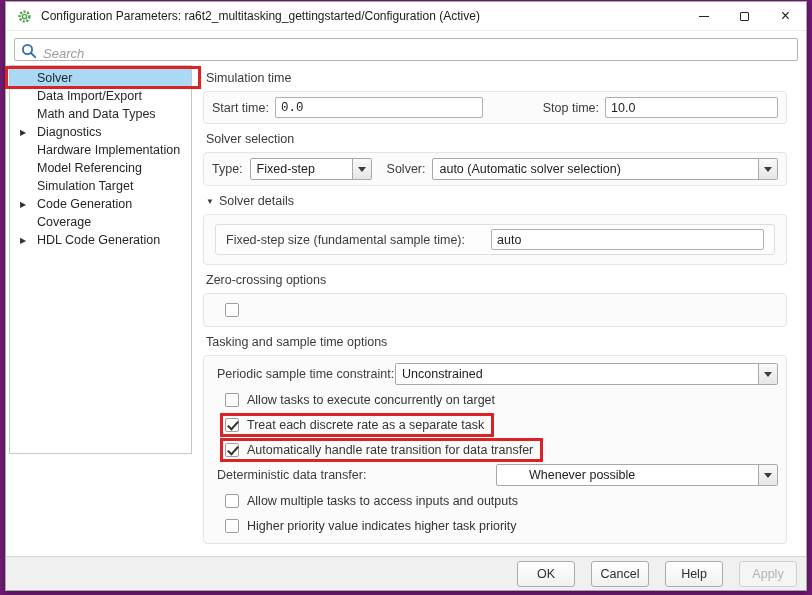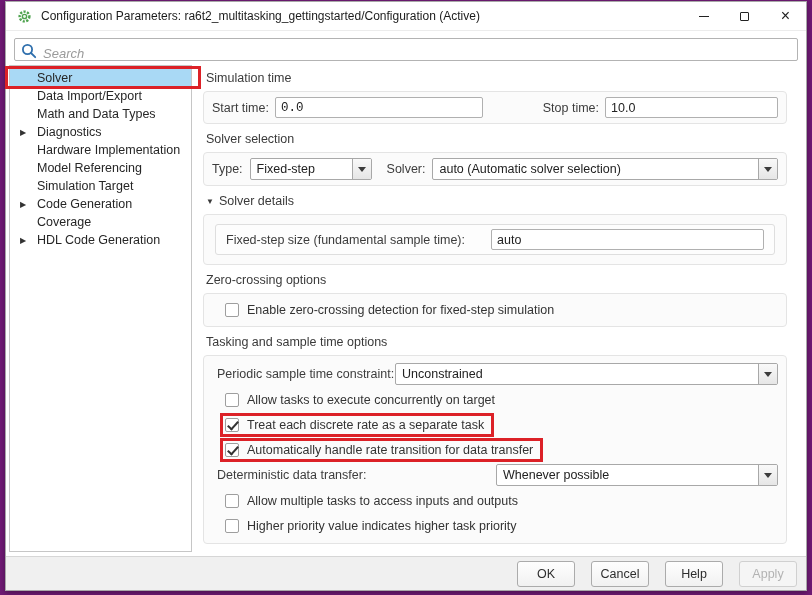--- a/index.html
+++ b/index.html
@@ -22,21 +22,21 @@
   .search-row { padding:7px 8px 4px 8px; }
   .search-box { position:relative; height:27px; }
   .search-box input {
     width:100%; height:23px; border:1px solid #b3b3b3; border-radius:2px; background:#fff;
     padding:8px 8px 0 28px; font-size:13px; font-family:"Liberation Sans", sans-serif; color:#333; outline:none;
   }
   .search-box input::placeholder { color:#9a9a9a; font-style:italic; }
   .search-icon { position:absolute; left:7px; top:5px; }
   
   .sidebar {
-    position:absolute; left:3px; top:63px; width:183px; height:487px;
+    position:absolute; left:3px; top:63px; width:183px; height:389px;
     background:#fff; border:1px solid #c6c6c6; padding-top:3px; overflow:visible;
   }
   .tree-item { position:relative; height:18px; display:flex; align-items:center; padding-left:27px; font-size:12.5px; color:#262626; cursor:default; white-space:nowrap; }
   .tree-item.selected { background:#a9d9f5; }
   .tree-arrow { position:absolute; left:10px; top:50%; transform:translateY(-50%); font-size:8px; color:#333; }
   .tree-arrow::before { content:"\25B6"; }
   .sel-annotation { position:absolute; left:-5px; right:-10px; top:-3px; bottom:-2px; border:3px solid #dc2127; pointer-events:none; z-index:6; }
   
   .main { position:absolute; left:197px; top:63px; width:584px; height:492px; overflow:hidden; }
   .sect-head { font-size:12.5px; color:#3a3a3a; margin:8px 0 6px 3px; }
@@ -189,21 +189,20 @@
         <div class="inner-row">
           <span class="lbl">Fixed-step size (fundamental sample time):</span>
           <input class="field" style="margin-left: auto; width: 273px;" value="auto">
         </div>
       </div>
 
       <div class="sect-head">Zero-crossing options</div>
       <div class="gbox">
         <div class="cb-row" style="height:22px;">
           <span class="cb"></span>
-          <span class="lbl">Enable zero-crossing detection for fixed-step simulation</span>
         </div>
       </div>
 
       <div class="sect-head">Tasking and sample time options</div>
       <div class="gbox">
 
         <div class="frow" style="height:26px;">
           <span class="lbl" style="width:183px; padding-left:5px;">Periodic sample time constraint:</span>
           <div class="combo" style="flex:1;">
             <div class="combo-text">Unconstrained</div>
@@ -227,21 +226,21 @@
 
         <div class="cb-row">
           <span class="annotated-wrap">
             <span class="cb checked"></span>
             <span class="lbl">Automatically handle rate transition for data transfer</span>
           </span>
         </div>
 
         <div class="frow" style="height:26px;">
           <span class="lbl" style="width:284px; padding-left:5px;">Deterministic data transfer:</span>
-          <div class="combo" style="flex:1;">
+          <div class="combo" style="flex:1;padding-left:26px;">
             <div class="combo-text">Whenever possible</div>
             <div class="combo-btn">
                 <span class="caret-down"></span>
               </div>
           </div>
         </div>
 
         <div class="cb-row">
           <span class="cb"></span>
           <span class="lbl">Allow multiple tasks to access inputs and outputs</span>

